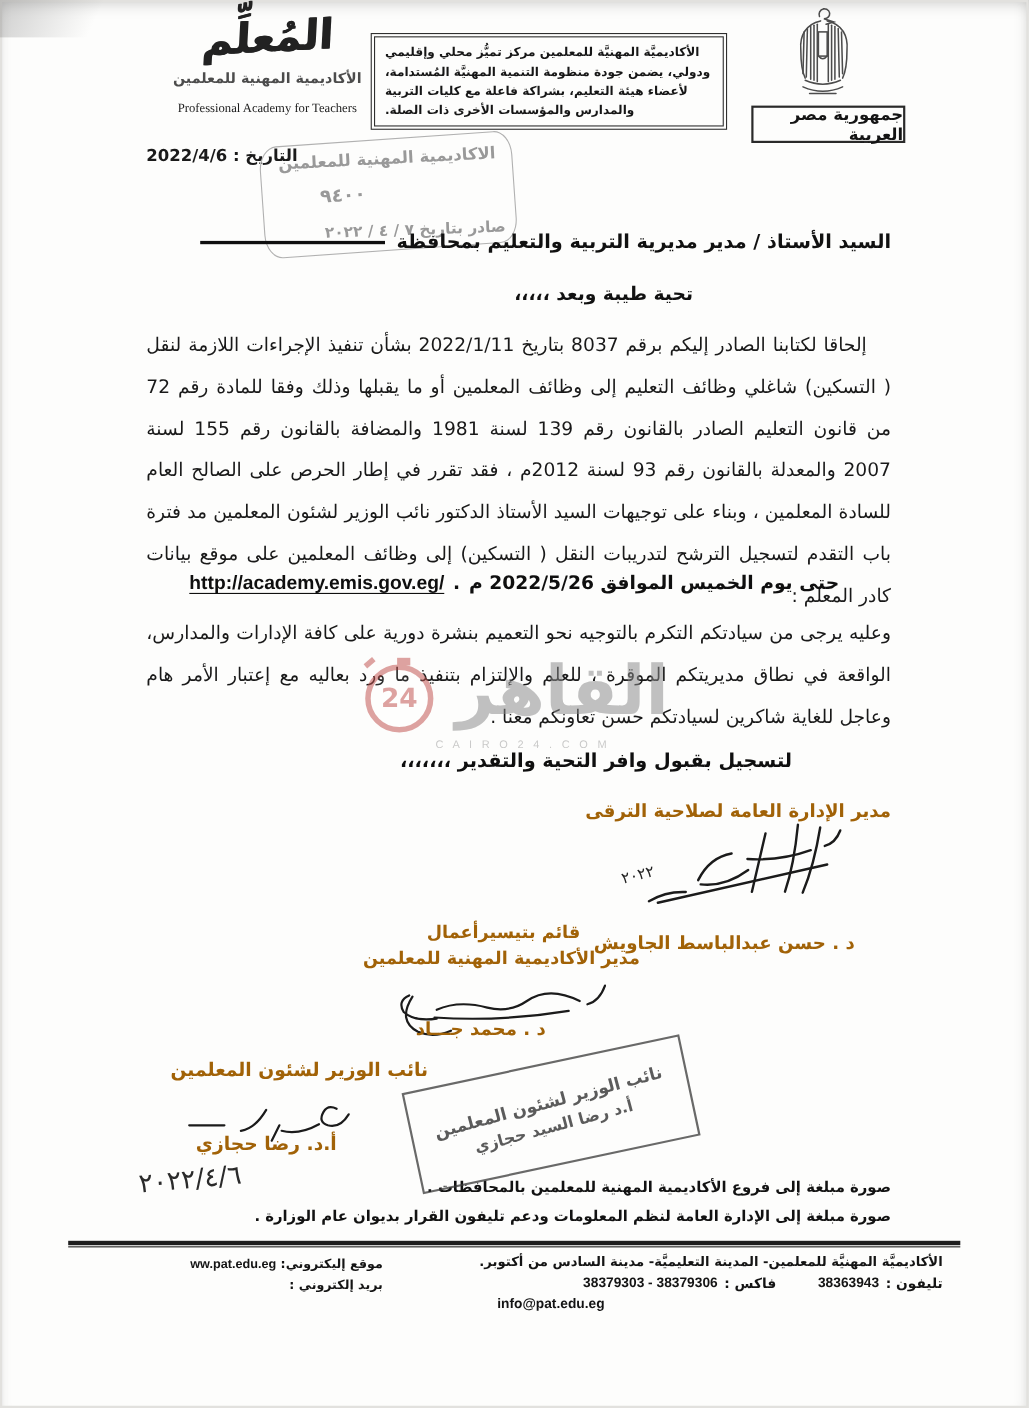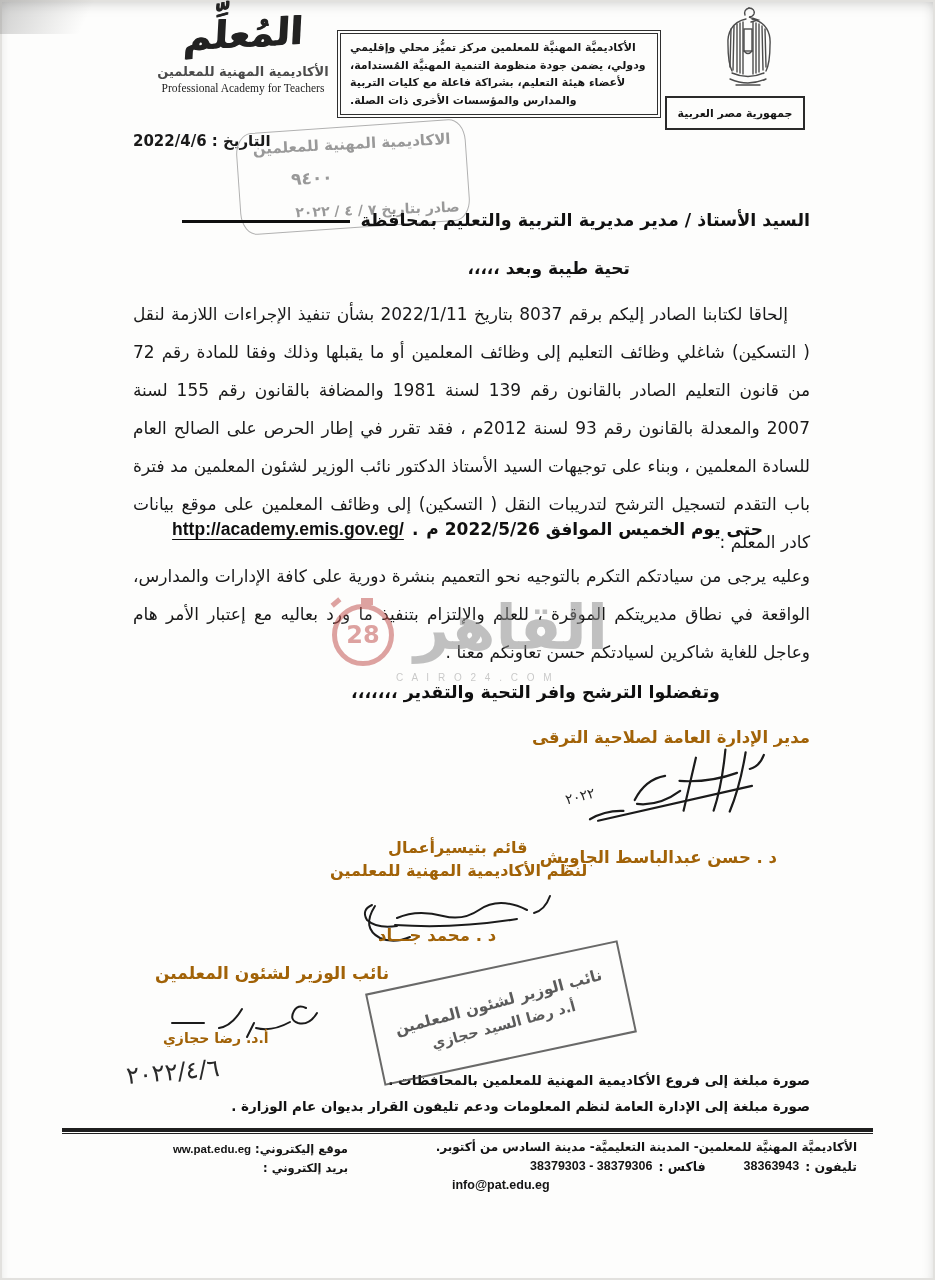--- a/index.html
+++ b/index.html
@@ -12,30 +12,30 @@
                 inset -10px 0 14px -10px rgba(0,0,0,.16), inset 10px 0 14px -12px rgba(0,0,0,.12);
   }
   .corner-smudge{ position:absolute; left:0; top:0; width:120px; height:34px;
     background:linear-gradient(115deg, rgba(120,120,120,.35), rgba(120,120,120,0) 70%); }
 
   
   .logo { position:absolute; left:148px; top:6px; width:190px; text-align:center; }
   .logo-callig { font-size:38px; font-weight:bold; color:#222; line-height:56px;
     transform:rotate(-3deg) skewX(-6deg); text-shadow:1px 0 0 #222; letter-spacing:-2px;}
   .logo-ar { font-size:13px; font-weight:bold; color:#2e2e2e; margin-top:2px; letter-spacing:0; opacity:.85;}
-  .logo-en { font-family:"Liberation Serif", serif; font-size:11.5px; color:#1c1c1c; margin-top:3px; }
+  .logo-en { font-family:"Liberation Serif", serif; font-size:11.5px; color:#1c1c1c; margin-top:14px; }
 
   .mission-box { position:absolute; left:337px; top:30px; width:324px; min-height:76px;
     border:4px double #2f2f2f; padding:5px 9px; direction:rtl; text-align:left;
     font-size:11px; font-weight:bold; line-height:1.6; color:#161616;}
 
   .emblem { position:absolute; left:716px; top:5px; width:64px; height:90px; }
-  .country-box { position:absolute; left:665px; top:96px; width:140px; height:34px;
+  .country-box { position:absolute; left:683px; top:96px; width:140px; height:34px;
     border:2px solid #2a2a2a; display:flex; align-items:center; justify-content:center;
-    font-size:11px; font-weight:bold; direction:rtl; color:#141414; }
+    font-size:15px; font-weight:bold; direction:rtl; color:#141414; }
 
   .date-line { position:absolute; left:133px; top:132px; direction:ltr;
     font-size:15px; font-weight:bold; color:#1a1a1a; }
 
   .received-stamp { position:absolute; left:238px; top:126px; width:230px; height:102px;
     transform:rotate(-4deg); border:1.6px solid #a9a9a9; border-radius:16px/22px;
     color:#8f8f8f; direction:rtl; opacity:.9; z-index:3;}
   .received-stamp .l1{ position:absolute; top:8px; right:14px; font-size:15px; font-weight:bold; transform:rotate(1deg);}
   .received-stamp .l2{ position:absolute; top:38px; left:52px; font-size:17px; font-weight:bold;}
   .received-stamp .l3{ position:absolute; bottom:8px; right:10px; font-size:14px; font-weight:bold; transform:rotate(2deg);}
@@ -84,21 +84,21 @@
     transform:rotate(-14deg); direction:rtl;}
   .s1-name { right:158px; top:810px; font-size:16.5px;margin-top:38px; }
 
   .s2-title1 { left:388px; top:838px; font-size:16px; }
   .s2-title2 { left:330px; top:861px; font-size:16px; }
   .s2-scribble { position:absolute; left:345px; top:886px; }
   .s2-name { left:378px; top:926px; font-size:16.5px; }
 
   .s3-title { left:155px; top:963px; font-size:17px; }
   .s3-scribble { position:absolute; left:162px; top:995px; }
-  .s3-name { left:163px; top:1030px; font-size:14px; }
+  .s3-name { left:178px; top:1030px; font-size:17px; }
   .s3-date { position:absolute; left:126px; top:1058px; font-size:24px; color:#2a2a2a;
     transform:rotate(-5deg); direction:rtl; letter-spacing:3px; }
 
   .deputy-stamp { position:absolute; left:372px; top:966px; width:258px; height:94px;
     transform:rotate(-12deg); border:2px solid rgba(55,55,55,.75); z-index:4;
     display:flex; flex-direction:column; align-items:center; justify-content:center; gap:6px;
     direction:rtl; color:rgba(50,50,50,.8); font-weight:bold;}
   .deputy-stamp .d1{ font-size:15.5px; transform:rotate(-3deg);}
   .deputy-stamp .d2{ font-size:14.5px; transform:rotate(-3deg);}
 
@@ -182,26 +182,26 @@
   <div class="para para1">إلحاقا لكتابنا الصادر إليكم برقم 8037 بتاريخ 2022/1/11 بشأن تنفيذ الإجراءات اللازمة لنقل ( التسكين) شاغلي وظائف التعليم إلى وظائف المعلمين أو ما يقبلها وذلك وفقا للمادة رقم 72 من قانون التعليم الصادر بالقانون رقم 139 لسنة 1981 والمضافة بالقانون رقم 155 لسنة 2007 والمعدلة بالقانون رقم 93 لسنة 2012م ، فقد تقرر في إطار الحرص على الصالح العام للسادة المعلمين ، وبناء على توجيهات السيد الأستاذ الدكتور نائب الوزير لشئون المعلمين مد فترة باب التقدم لتسجيل الترشح لتدريبات النقل ( التسكين) إلى وظائف المعلمين على موقع بيانات كادر المعلم :</div>
 
   <div class="deadline">
     <span>حتى يوم الخميس الموافق  2022/5/26 م</span>
     <span>.</span>
     <span class="url">http://academy.emis.gov.eg/</span>
   </div>
 
   <div class="para para2">وعليه يرجى من سيادتكم التكرم بالتوجيه نحو التعميم بنشرة دورية على كافة الإدارات والمدارس، الواقعة في نطاق مديريتكم الموقرة ، للعلم والإلتزام بتنفيذ ما ورد بعاليه مع إعتبار الأمر هام وعاجل للغاية  شاكرين لسيادتكم حسن تعاونكم معنا .</div>
 
-  <div class="closing">وتفضلوا الترشح وافر التحية والتقدير ،،،،،،،</div>
+  <div class="closing">لتسجيل بقبول وافر التحية والتقدير ،،،،،،،</div>
 
   <div class="watermark">
     <div class="wm-ar">القاهر</div>
     <div class="wm-watch">
-      <span class="wm-num">28</span>
+      <span class="wm-num">24</span>
     </div>
     <div class="wm-en">C A I R O  2 4 . C O M</div>
   </div>
 
   <div class="sig-title s1-title">مدير الإدارة العامة لصلاحية الترقى</div>
   <div class="s1-scribble">
     <svg width="225" height="78" viewBox="0 0 225 78" aria-hidden="true">
       <g stroke="#1b1b1b" stroke-width="2.2" fill="none" stroke-linecap="round">
         <path d="M214 14 q-5 11 -15 13"></path>
         <path d="M196 10 q-8 34 -20 58"></path>
@@ -212,21 +212,21 @@
         <path d="M82 50 q12 -20 32 -22"></path>
         <path d="M200 44 L44 68"></path>
         <path d="M36 66 q16 -8 34 -6"></path>
       </g>
     </svg>
   </div>
   <div class="s1-year">٢٠٢٢</div>
   <div class="sig-title s1-name">د . حسن عبدالباسط الجاويش</div>
 
   <div class="sig-title s2-title1">قائم بتيسيرأعمال</div>
-  <div class="sig-title s2-title2">لنظم الأكاديمية المهنية للمعلمين</div>
+  <div class="sig-title s2-title2">مدير الأكاديمية المهنية للمعلمين</div>
   <div class="s2-scribble">
     <svg width="215" height="60" viewBox="0 0 215 60" aria-hidden="true">
       <g stroke="#1b1b1b" stroke-width="2" fill="none" stroke-linecap="round">
         <path d="M205 10 q-5 14 -16 17"></path>
         <path d="M182 24 q-28 -14 -48 0 q-16 11 -36 6 q-26 -7 -46 2"></path>
         <path d="M172 33 q-62 10 -122 6"></path>
         <path d="M52 40 q-20 3 -30 -6 q-6 -10 5 -15"></path>
         <path d="M30 20 q-14 22 5 32 q14 6 30 -1"></path>
       </g>
     </svg>

